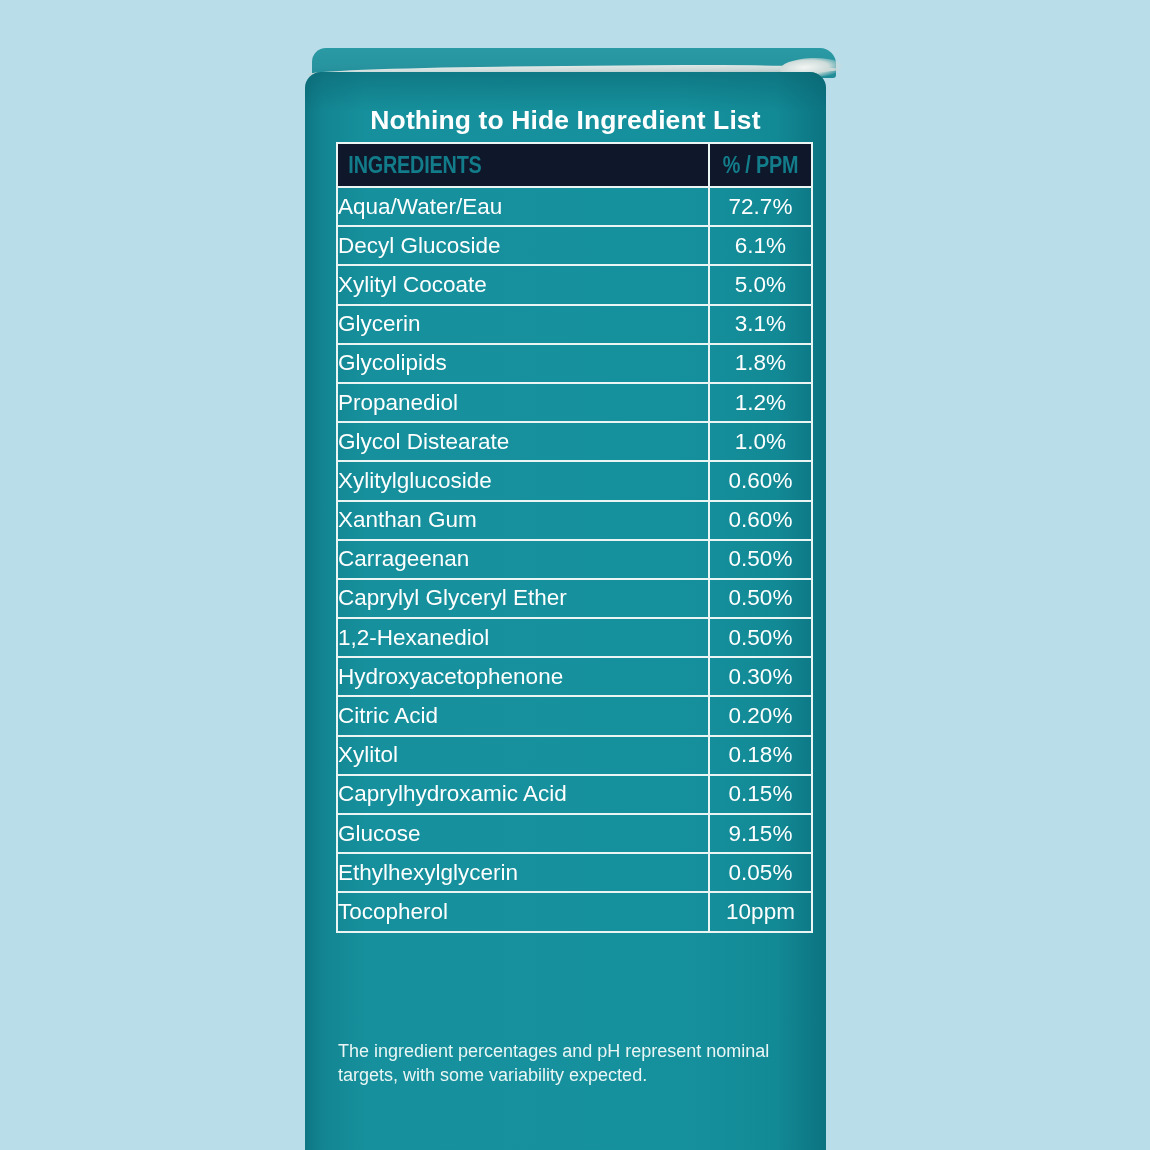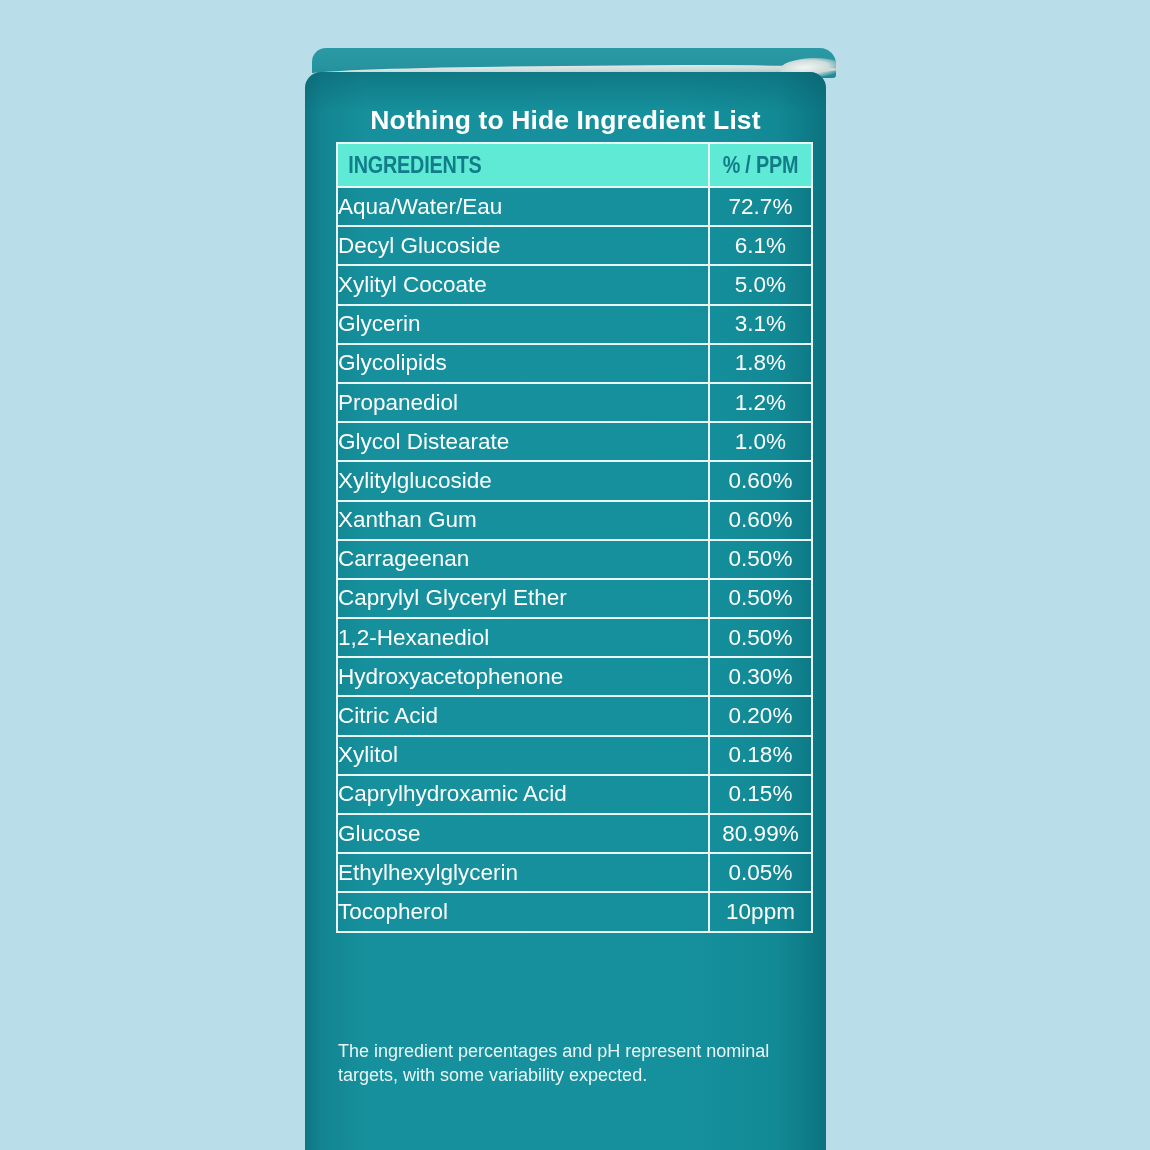--- a/index.html
+++ b/index.html
@@ -111,21 +111,21 @@
     table-layout: fixed;
   }
   .ing-table td, .ing-table th {
     border: 2px solid #eaf5f4;
     padding: 0;
     vertical-align: middle;
   }
 
   
   .hdr-row th {
-    background: #5eead4;
+    background: #0f172a;
     height: 42px;
   }
   .hdr-name, .hdr-unit {
     color: #127c8a;
     font-size: 23px;
     font-weight: bold;
     letter-spacing: -0.2px;
     transform: scaleX(0.86);
     transform-origin: left center;
     display: block;
@@ -259,21 +259,21 @@
           <tr>
             <td class="cell-name">Xylitol</td>
             <td class="cell-value">0.18%</td>
           </tr>
           <tr>
             <td class="cell-name">Caprylhydroxamic Acid</td>
             <td class="cell-value">0.15%</td>
           </tr>
           <tr>
             <td class="cell-name">Glucose</td>
-            <td class="cell-value">80.99%</td>
+            <td class="cell-value">9.15%</td>
           </tr>
           <tr>
             <td class="cell-name">Ethylhexylglycerin</td>
             <td class="cell-value">0.05%</td>
           </tr>
           <tr>
             <td class="cell-name">Tocopherol</td>
             <td class="cell-value">10ppm</td>
           </tr>
         </tbody>

